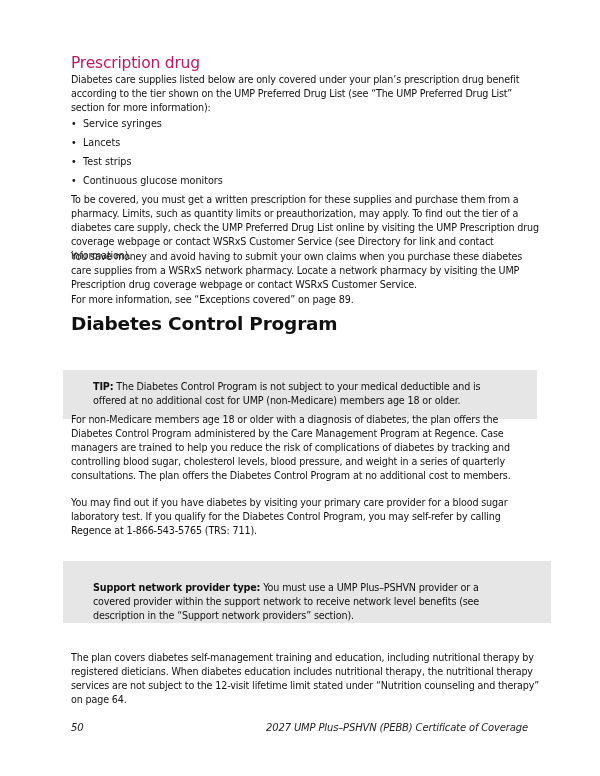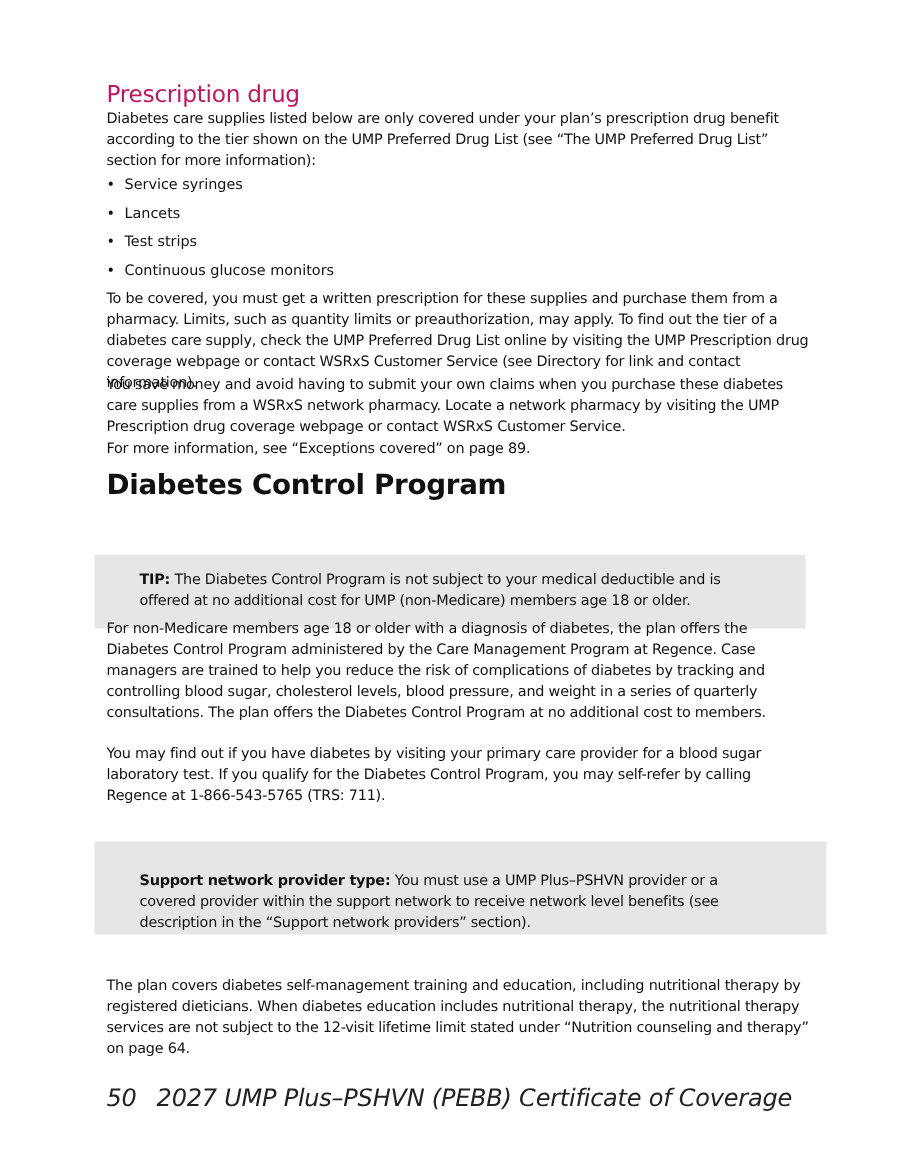--- a/index.html
+++ b/index.html
@@ -8,21 +8,21 @@
   .page { position:absolute; left:0; top:0; width:600px; height:776px; }
   .abs { position:absolute; }
   .sub-heading { left:71px; top:54px; font-size:15.5px; font-weight:normal; color:#be185d; margin:0; letter-spacing:-0.2px; }
   .para { left:71px; width:470px; font-size:9.6px; line-height:14px; margin:0; letter-spacing:-0.15px; }
   .bullets { left:71px; margin:0; padding:0; list-style:none; font-size:9.6px; }
   .bullets li { height:19px; line-height:14px; position:relative; padding-left:12px; }
   .bullets li .dot { position:absolute; left:0; top:0; }
   .h2 { left:71px; font-size:18.5px; font-weight:bold; margin:0; color:#111; letter-spacing:-0.2px; }
   .callout { background:#e6e6e6; }
   .callout p { position:absolute; left:30px; margin:0; font-size:9.6px; line-height:14px; letter-spacing:-0.15px; }
-  .footer { font-size:16px; font-style:italic; color:#222; letter-spacing:-0.15px; }
+  .footer { font-size:10px; font-style:italic; color:#222; letter-spacing:-0.15px; }
 </style>
 </head>
 <body>
 
 <div class="page">
 
   <h3 class="abs sub-heading">Prescription drug</h3>
 
   <p class="abs para" style="top:73px;">Diabetes care supplies listed below are only covered under your plan’s prescription drug benefit according to the tier shown on the UMP Preferred Drug List (see “The UMP Preferred Drug List” section for more information):</p>
 

